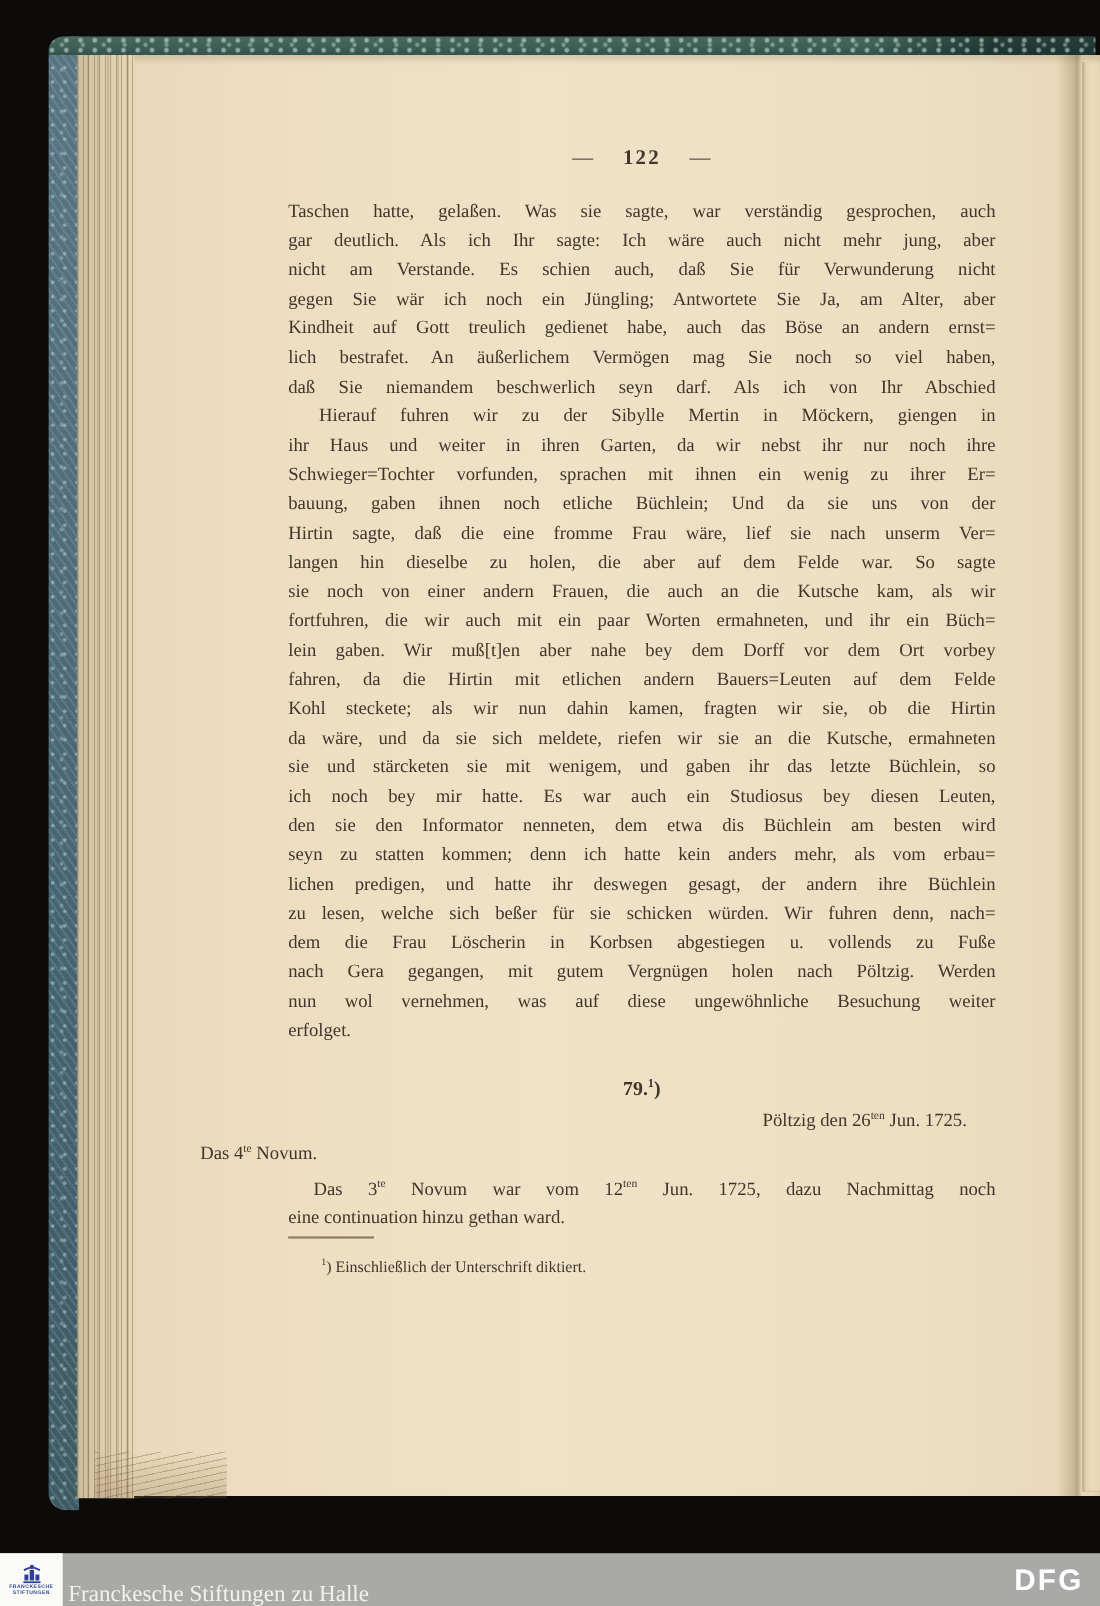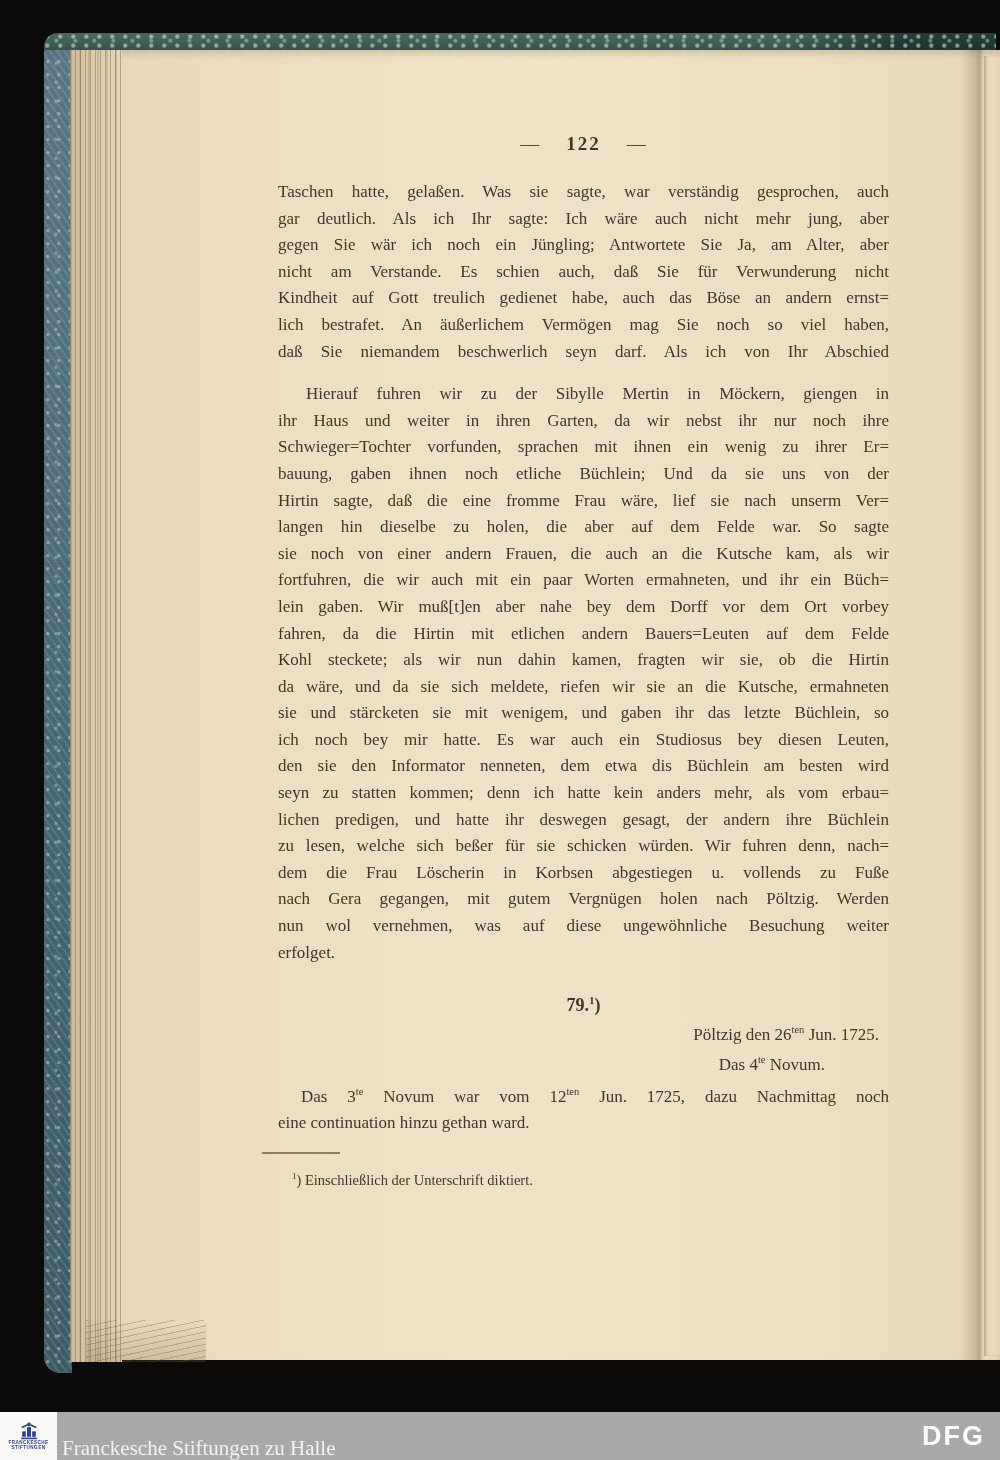--- a/index.html
+++ b/index.html
@@ -39,30 +39,30 @@
   .gutter{position:absolute;left:960px;top:50px;width:26px;height:1310px;
     background:linear-gradient(90deg, rgba(0,0,0,0) 0%, rgba(118,92,58,.28) 62%, rgba(70,48,24,.30) 74%, rgba(0,0,0,0) 92%);}
   .next-page{position:absolute;left:984px;top:56px;width:16px;height:1300px;
     background:linear-gradient(90deg,#e3d2b3,#ecdcbe 60%,#e5d4b5);
     box-shadow:inset 2px 0 2px rgba(90,66,36,.25);}
   
   .content{position:absolute;left:262px;top:50px;width:643px;color:#40362b;}
   .page-header{margin-top:83px;height:24px;text-align:center;font-size:19px;letter-spacing:1px;}
   .page-header .dash{margin:0 26px;color:#4a4034;}
   .page-header .num{font-weight:bold;letter-spacing:2px;}
-  .para{margin:16px;}
+  .para{margin:0;}
   .para-1{margin-top:22px;}
   .line{font-size:17px;line-height:26.6px;text-align:justify;text-align-last:justify;white-space:normal;}
   .line.flush{text-align-last:left;}
   .line.indent{text-indent:28px;}
   sup{font-size:.62em;line-height:0;}
   .sec-number{margin-top:26px;line-height:26px;text-align:center;font-weight:bold;font-size:18px;
     font-family:"Liberation Serif","DejaVu Serif",serif;}
   .dateline{margin-top:4px;line-height:26px;text-align:right;padding-right:26px;font-size:17px;}
-  .sec-heading{margin-top:4px;line-height:26px;text-align:right;font-size:17px;transform:translateX(-80px);}
+  .sec-heading{margin-top:4px;line-height:26px;text-align:left;font-size:17px;transform:translateX(-80px);}
   .sec-para{margin-top:6px;}
   .sec-para .line{line-height:26px;}
   .sec-para .line.indent{text-indent:23px;}
   .fn-rule{margin-top:4px;width:78px;height:2px;background:#8d7c60;}
   .footnote{margin-top:16px;font-size:14.5px;line-height:20px;text-indent:30px;}
   
   .footer-bar{position:absolute;left:0;bottom:0;width:1000px;height:48px;background:#a9a9a7;}
   .logo-box{position:absolute;left:0;bottom:0;width:57px;height:48px;background:#fafaf8;
     display:flex;flex-direction:column;align-items:center;justify-content:center;cursor:pointer;}
   .logo-box svg{display:block;}
@@ -89,22 +89,22 @@
   <div class="next-page"></div>
 
   <div class="content">
     <div class="page-header">
       <span class="dash">—</span><span class="num">122</span><span class="dash">—</span>
     </div>
 
     <div class="para para-1">
         <div class="line">Taschen hatte, gelaßen.  Was sie sagte, war verständig gesprochen, auch</div>
         <div class="line">gar deutlich.  Als ich Ihr sagte: Ich wäre auch nicht mehr jung, aber</div>
+        <div class="line">nicht am Verstande.  Es schien auch, daß Sie für Verwunderung nicht</div>
         <div class="line">gegen Sie wär ich noch ein Jüngling; Antwortete Sie Ja, am Alter, aber</div>
-        <div class="line">nicht am Verstande.  Es schien auch, daß Sie für Verwunderung nicht</div>
         <div class="line">Kindheit auf Gott treulich gedienet habe, auch das Böse an andern ernst=</div>
         <div class="line">lich bestrafet.  An äußerlichem Vermögen mag Sie noch so viel haben,</div>
         <div class="line">daß Sie niemandem beschwerlich seyn darf.  Als ich von Ihr Abschied</div>
       </div>
     <div class="para">
         <div class="line indent">Hierauf fuhren wir zu der Sibylle Mertin in Möckern, giengen in</div>
         <div class="line">ihr Haus und weiter in ihren Garten, da wir nebst ihr nur noch ihre</div>
         <div class="line">Schwieger=Tochter vorfunden, sprachen mit ihnen ein wenig zu ihrer Er=</div>
         <div class="line">bauung, gaben ihnen noch etliche Büchlein; Und da sie uns von der</div>
         <div class="line">Hirtin sagte, daß die eine fromme Frau wäre, lief sie nach unserm Ver=</div>

